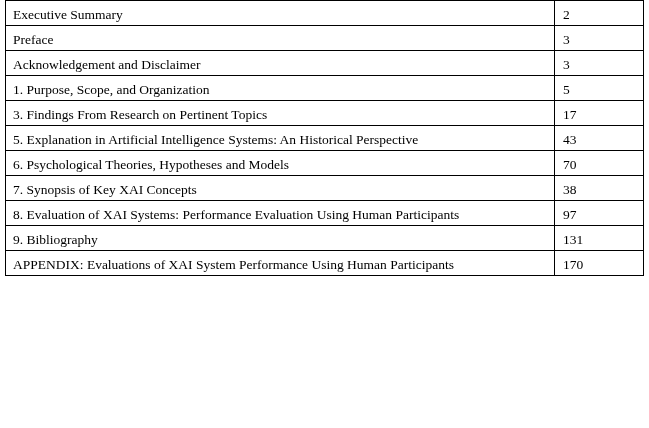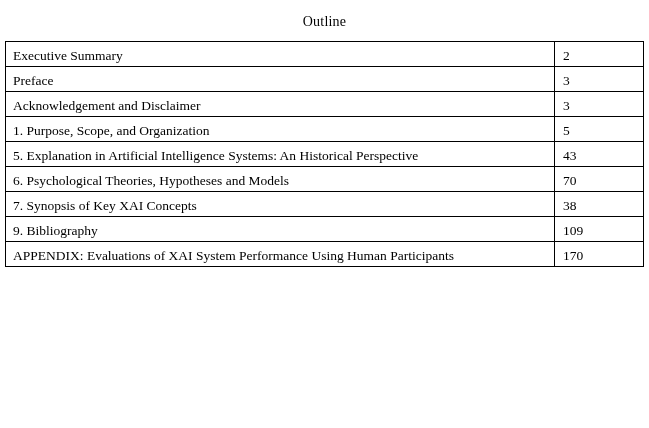--- a/index.html
+++ b/index.html
@@ -53,55 +53,62 @@
     width: 73px;
     text-align: left;
     padding-left: 8px;
   }
 </style>
 </head>
 <body>
 
 <div class="page">
 
-  <div class="doc-title">Outline</div>
 
   <table class="outline-table">
     <tbody>
       <tr>
         <td class="label">Executive Summary</td>
         <td class="page-no">2</td>
       </tr>
       <tr>
         <td class="label">Preface</td>
         <td class="page-no">3</td>
       </tr>
       <tr>
         <td class="label">Acknowledgement and Disclaimer</td>
         <td class="page-no">3</td>
       </tr>
       <tr>
         <td class="label">1. Purpose, Scope, and Organization</td>
         <td class="page-no">5</td>
       </tr>
       <tr>
+        <td class="label">3. Findings From Research on Pertinent Topics</td>
+        <td class="page-no">17</td>
+      </tr>
+      <tr>
         <td class="label">5. Explanation in Artificial Intelligence Systems: An Historical Perspective</td>
         <td class="page-no">43</td>
       </tr>
       <tr>
         <td class="label">6. Psychological Theories, Hypotheses and  Models</td>
         <td class="page-no">70</td>
       </tr>
       <tr>
         <td class="label">7. Synopsis of Key XAI Concepts</td>
         <td class="page-no">38</td>
       </tr>
       <tr>
+        <td class="label">8. Evaluation of XAI Systems: Performance Evaluation Using Human Participants</td>
+        <td class="page-no">97</td>
+      </tr>
+      <tr>
         <td class="label">9. Bibliography</td>
-        <td class="page-no">109</td>
+        <td class="page-no">131</td>
       </tr>
       <tr>
         <td class="label">APPENDIX: Evaluations of XAI System Performance Using Human Participants</td>
         <td class="page-no">170</td>
       </tr>
     </tbody>
   </table>
 
 </div>
 

